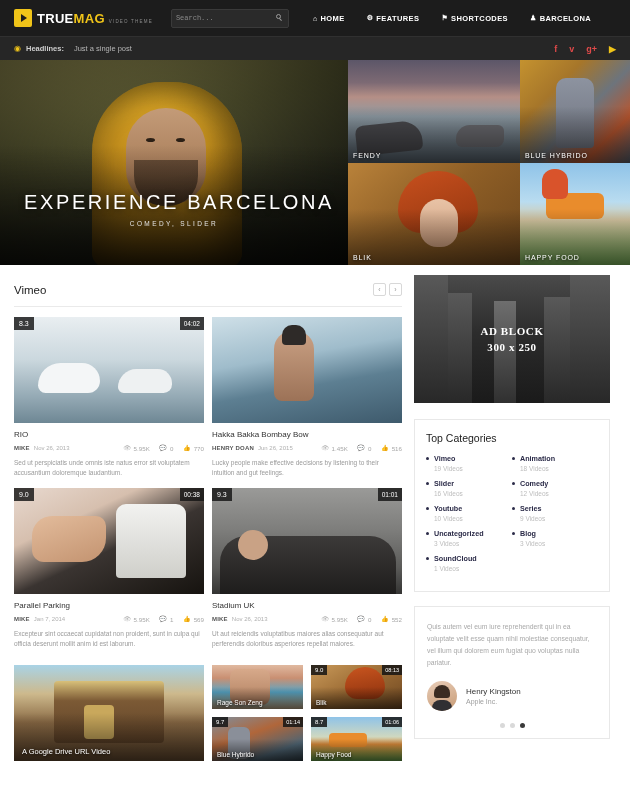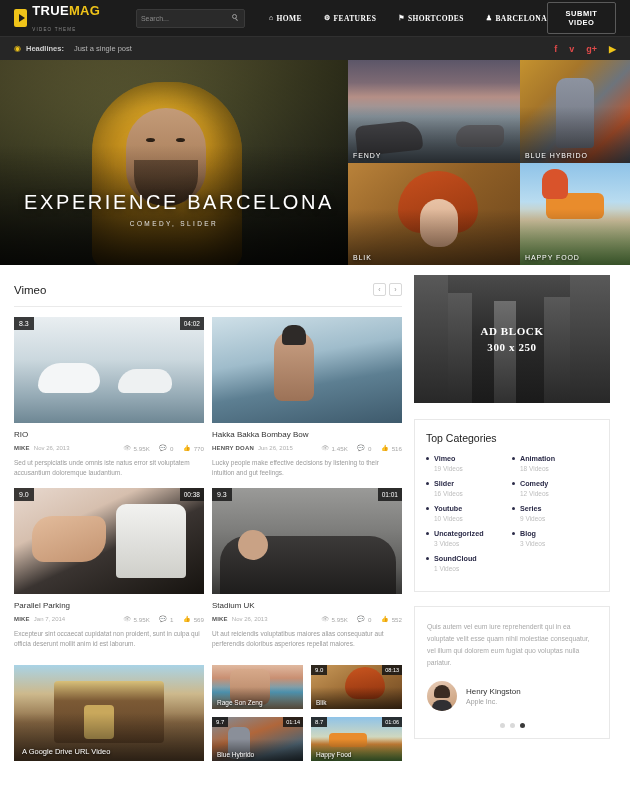--- a/index.html
+++ b/index.html
@@ -32,34 +32,34 @@
   .logo-txt .lt1 .b { color: #f0c419; }
   .logo-txt .lt2 { font-size: 4.5px; color: #8a8a8a; letter-spacing: 1.2px; margin-top: 1px; }
 
   .search-wrap {
     margin-left: 18px; width: 118px; height: 19px;
     background: #2a2a2a; border: 1px solid #3a3a3a; border-radius: 2px;
     display: flex; align-items: center; padding: 0 4px;
   }
   .search-wrap input {
     flex: 1; background: transparent; border: 0; outline: none;
-    color: #9a9a9a; font-size: 7px; font-family: Liberation Sans, sans-serif;
+    color: #9a9a9a; font-size: 7px; font-family: Liberation Mono, monospace;
   }
   .search-wrap input::placeholder { color: #8a8a8a; }
   .mag { width: 8px; height: 8px; position: relative; flex: 0 0 auto; }
   .mag i {
     position: absolute; width: 5px; height: 5px; border: 1px solid #9a9a9a;
     border-radius: 50%; left: 0; top: 0;
   }
   .mag i:after {
     content: ""; position: absolute; width: 1px; height: 3px; background: #9a9a9a;
     right: -1px; bottom: -3px; transform: rotate(-45deg);
   }
 
-  .mainnav { display: flex; gap: 22px; margin-left: 24px; font-family: Liberation Serif, serif; }
+  .mainnav { display: flex; gap: 22px; margin-left: 24px; }
   .mainnav a {
     color: #fff; font-size: 7.5px; font-weight: bold; letter-spacing: .4px;
     text-decoration: none; display: flex; align-items: center; gap: 3px;
   }
   .nav-ic { font-size: 7px; color: #fff; }
 
   .submit-btn {
     margin-left: auto; border: 1px solid #5a5a5a; color: #fff;
     font-size: 7.5px; font-weight: bold; letter-spacing: .5px;
     padding: 6px 11px; border-radius: 2px; background: transparent; cursor: pointer;
@@ -378,21 +378,20 @@
     <a href="#">
       <span class="nav-ic">⚑</span>
       <span>SHORTCODES</span>
     </a>
     <a href="#">
       <span class="nav-ic">♟</span>
       <span>BARCELONA</span>
     </a>
   </nav>
 
-  <button class="submit-btn">SUBMIT VIDEO</button>
 </div>
 
 <div class="headbar">
   <span class="hl-ic">◉</span>
   <span class="hl-label">Headlines:</span>
   <span class="hl-text">Just a single post</span>
   <div class="socials">
     <span class="s-fb">f</span>
     <span class="s-tw">ᴠ</span>
     <span class="s-gp">g+</span>

